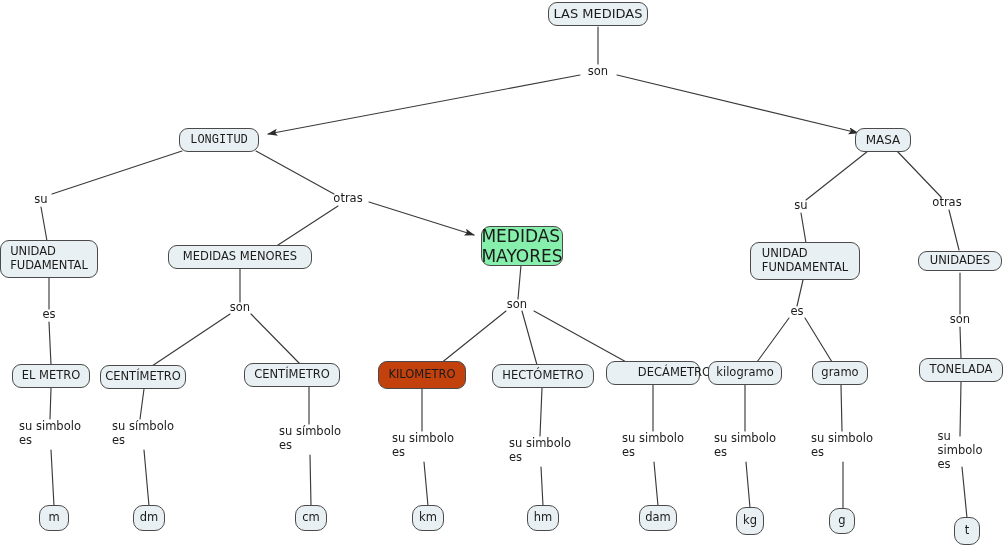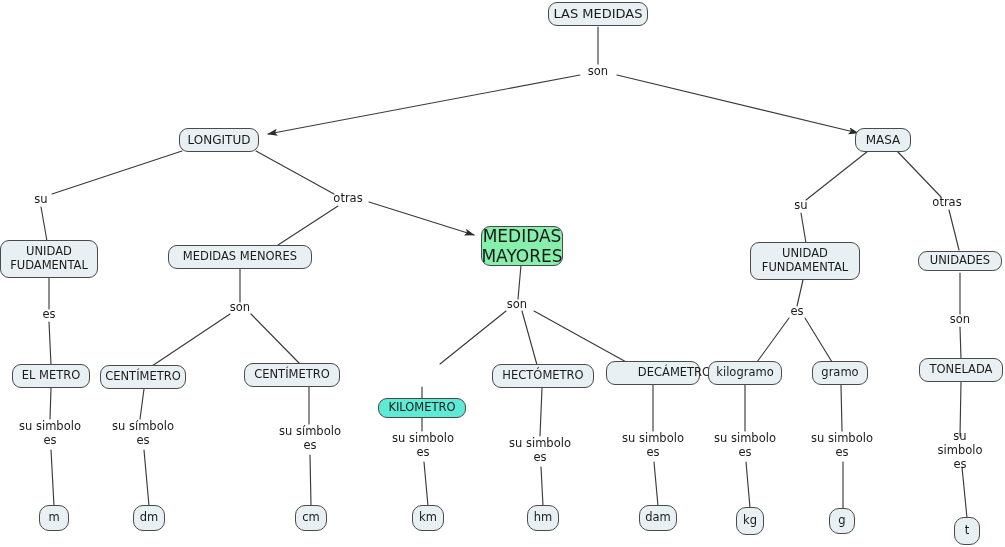--- a/index.html
+++ b/index.html
@@ -26,34 +26,33 @@
   .node {
     position: absolute;
     box-sizing: border-box;
     background: #e9f0f3;
     border: 1.3px solid #4a4a4a;
     border-radius: 9px;
     color: #1b1b1b;
     display: flex;
     align-items: center;
     justify-content: center;
-    text-align: center;
     line-height: 1.18;
     white-space: pre-line;
     transform: translate(-50%, -50%);
     box-shadow: 0 0 0 0 rgba(0,0,0,0);
   }
   .node.sym {
     border-radius: 10px;
   }
   .link-label {
     position: absolute;
     transform: translate(-50%, -50%);
     color: #1b1b1b;
-    text-align: center;
+    text-align: left;
     line-height: 1.2;
     white-space: pre-line;
     background: transparent;
   }
 </style>
 </head>
 <body>
 
 <div id="stage" style="background: rgb(255, 255, 255);">
   <svg id="edges" viewBox="0 0 1005 547" xmlns="http://www.w3.org/2000/svg">
@@ -104,34 +103,34 @@
         <polyline points="745,385 745,431" fill="none" stroke="#3a3a3a" stroke-width="1.15" stroke-linecap="round" stroke-linejoin="round"></polyline>
         <polyline points="746,462 750,508" fill="none" stroke="#3a3a3a" stroke-width="1.15" stroke-linecap="round" stroke-linejoin="round"></polyline>
         <polyline points="841,385 842,431" fill="none" stroke="#3a3a3a" stroke-width="1.15" stroke-linecap="round" stroke-linejoin="round"></polyline>
         <polyline points="843,462 843,509" fill="none" stroke="#3a3a3a" stroke-width="1.15" stroke-linecap="round" stroke-linejoin="round"></polyline>
         <polyline points="961,382 960,436" fill="none" stroke="#3a3a3a" stroke-width="1.15" stroke-linecap="round" stroke-linejoin="round"></polyline>
         <polyline points="962,467 967,518" fill="none" stroke="#3a3a3a" stroke-width="1.15" stroke-linecap="round" stroke-linejoin="round"></polyline>
       </g>
   </svg>
   <div id="node-layer">
       <div class="node" style="left: 598px; top: 14px; width: 100px; height: 24px; font-size: 13px; background: rgb(233, 240, 243); border-color: rgb(74, 74, 74); color: rgb(27, 27, 27);"><span>LAS MEDIDAS</span></div>
-      <div class="node" style="left: 219px; top: 140px; width: 80px; height: 24px; font-size: 12px; background: rgb(233, 240, 243); border-color: rgb(74, 74, 74); color: rgb(27, 27, 27);"><span>LONGITUD</span></div>
+      <div class="node" style="left: 219px; top: 140px; width: 80px; height: 24px; font-size: 12px; background: rgb(233, 240, 243); border-color: rgb(74, 74, 74); color: rgb(27, 27, 27); font-family: Liberation Mono, monospace;"><span>LONGITUD</span></div>
       <div class="node" style="left: 883px; top: 140px; width: 56px; height: 24px; font-size: 12px; background: rgb(233, 240, 243); border-color: rgb(74, 74, 74); color: rgb(27, 27, 27);"><span>MASA</span></div>
       <div class="node" style="left: 49px; top: 259px; width: 98px; height: 38px; font-size: 11.5px; background: rgb(233, 240, 243); border-color: rgb(74, 74, 74); color: rgb(27, 27, 27);"><span>UNIDAD
 FUDAMENTAL</span></div>
       <div class="node" style="left: 240px; top: 257px; width: 144px; height: 24px; font-size: 11.5px; background: rgb(233, 240, 243); border-color: rgb(74, 74, 74); color: rgb(27, 27, 27);"><span>MEDIDAS MENORES</span></div>
       <div class="node" style="left: 522px; top: 246px; width: 82px; height: 40px; font-size: 17px; background: #86efac; border-color: rgb(74, 74, 74); color: rgb(27, 27, 27);"><span>MEDIDAS
 MAYORES</span></div>
       <div class="node" style="left: 805px; top: 261px; width: 110px; height: 38px; font-size: 11.5px; background: rgb(233, 240, 243); border-color: rgb(74, 74, 74); color: rgb(27, 27, 27);"><span>UNIDAD
 FUNDAMENTAL</span></div>
       <div class="node" style="left: 960px; top: 261px; width: 84px; height: 20px; font-size: 11.5px; background: rgb(233, 240, 243); border-color: rgb(74, 74, 74); color: rgb(27, 27, 27);"><span>UNIDADES</span></div>
       <div class="node" style="left: 51px; top: 376px; width: 78px; height: 24px; font-size: 11.5px; background: rgb(233, 240, 243); border-color: rgb(74, 74, 74); color: rgb(27, 27, 27);"><span>EL METRO</span></div>
       <div class="node" style="left: 143px; top: 377px; width: 86px; height: 24px; font-size: 11.5px; background: rgb(233, 240, 243); border-color: rgb(74, 74, 74); color: rgb(27, 27, 27);"><span>CENTÍMETRO</span></div>
       <div class="node" style="left: 292px; top: 375px; width: 96px; height: 24px; font-size: 11.5px; background: rgb(233, 240, 243); border-color: rgb(74, 74, 74); color: rgb(27, 27, 27);"><span>CENTÍMETRO</span></div>
-      <div class="node" style="left: 422px; top: 375px; width: 88px; height: 20px; font-size: 11.5px; background: #5eead4; border-color: rgb(74, 74, 74); color: rgb(27, 27, 27); margin-top: 33px;"><span>KILOMETRO</span></div>
+      <div class="node" style="left: 422px; top: 375px; width: 88px; height: 28px; font-size: 11.5px; background: #c2410c; border-color: rgb(74, 74, 74); color: rgb(27, 27, 27);"><span>KILOMETRO</span></div>
       <div class="node" style="left: 543px; top: 376px; width: 102px; height: 24px; font-size: 11.5px; background: rgb(233, 240, 243); border-color: rgb(74, 74, 74); color: rgb(27, 27, 27);"><span>HECTÓMETRO</span></div>
       <div class="node" style="left: 653px; top: 373px; width: 94px; height: 24px; font-size: 11.5px; background: rgb(233, 240, 243); border-color: rgb(74, 74, 74); color: rgb(27, 27, 27); padding-left: 43px;"><span>DECÁMETRO</span></div>
       <div class="node" style="left: 745px; top: 373px; width: 74px; height: 24px; font-size: 11.5px; background: rgb(233, 240, 243); border-color: rgb(74, 74, 74); color: rgb(27, 27, 27);"><span>kilogramo</span></div>
       <div class="node" style="left: 840px; top: 373px; width: 56px; height: 24px; font-size: 11.5px; background: rgb(233, 240, 243); border-color: rgb(74, 74, 74); color: rgb(27, 27, 27);"><span>gramo</span></div>
       <div class="node" style="left: 961px; top: 370px; width: 84px; height: 24px; font-size: 11.5px; background: rgb(233, 240, 243); border-color: rgb(74, 74, 74); color: rgb(27, 27, 27);"><span>TONELADA</span></div>
       <div class="node sym" style="left: 54px; top: 518px; width: 30px; height: 26px; font-size: 11.5px; background: rgb(233, 240, 243); border-color: rgb(74, 74, 74); color: rgb(27, 27, 27);"><span>m</span></div>
       <div class="node sym" style="left: 149px; top: 518px; width: 32px; height: 26px; font-size: 11.5px; background: rgb(233, 240, 243); border-color: rgb(74, 74, 74); color: rgb(27, 27, 27);"><span>dm</span></div>
       <div class="node sym" style="left: 311px; top: 518px; width: 32px; height: 26px; font-size: 11.5px; background: rgb(233, 240, 243); border-color: rgb(74, 74, 74); color: rgb(27, 27, 27);"><span>cm</span></div>
       <div class="node sym" style="left: 428px; top: 518px; width: 32px; height: 26px; font-size: 11.5px; background: rgb(233, 240, 243); border-color: rgb(74, 74, 74); color: rgb(27, 27, 27);"><span>km</span></div>
       <div class="node sym" style="left: 543px; top: 518px; width: 32px; height: 26px; font-size: 11.5px; background: rgb(233, 240, 243); border-color: rgb(74, 74, 74); color: rgb(27, 27, 27);"><span>hm</span></div>

